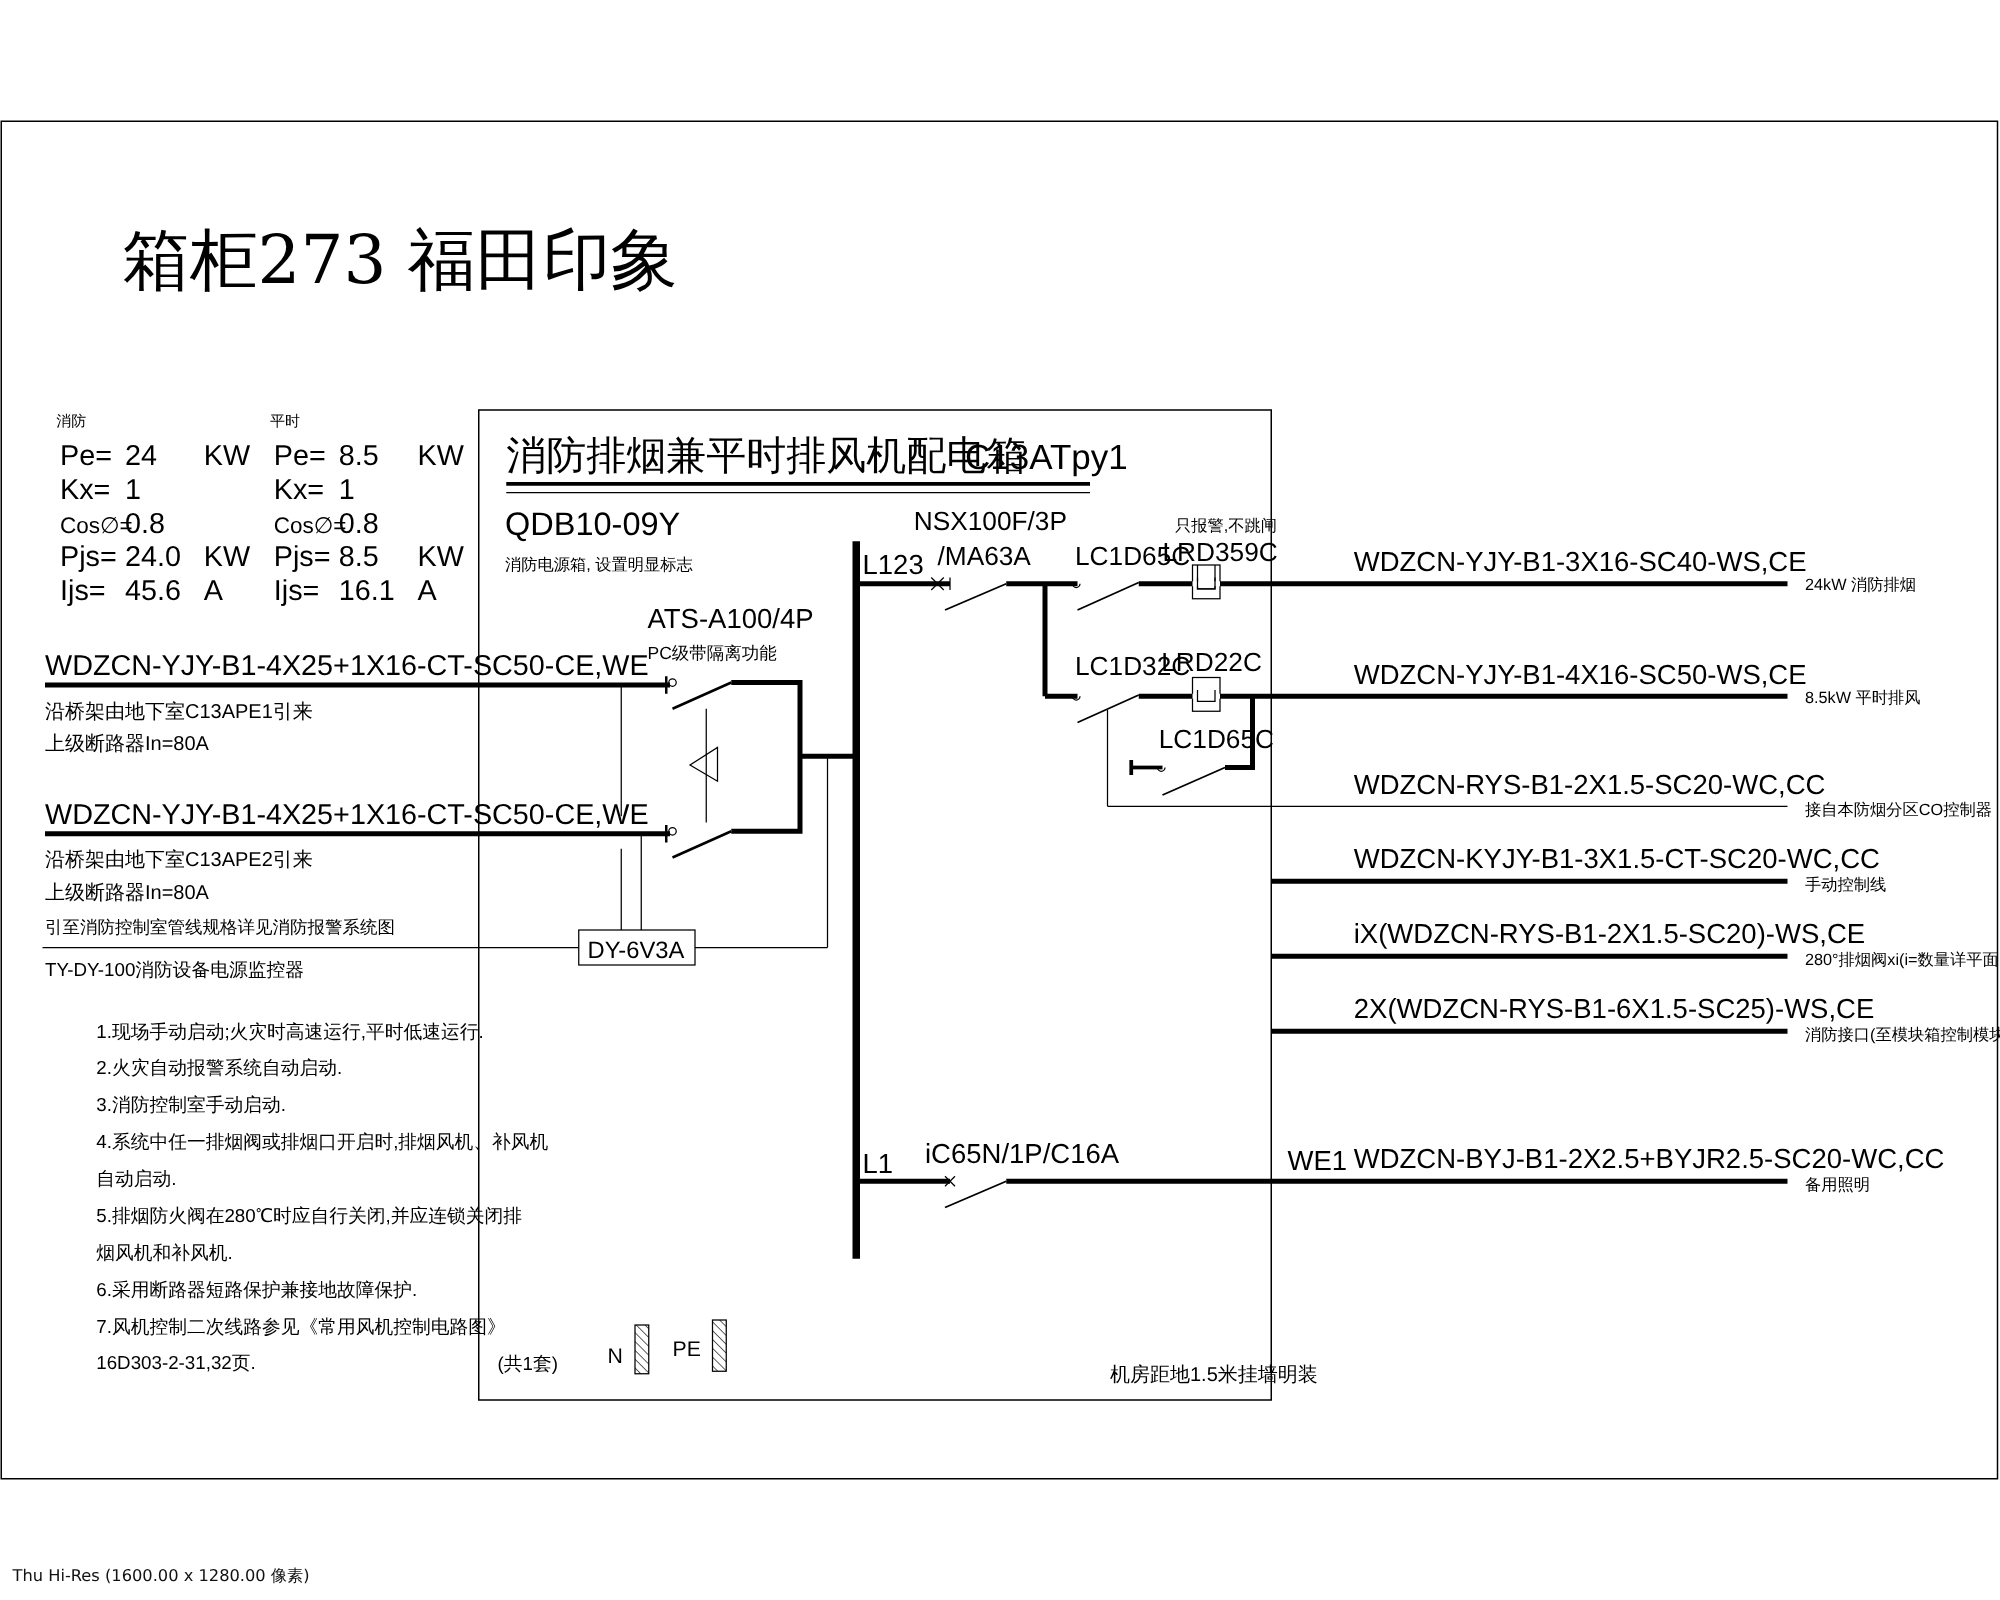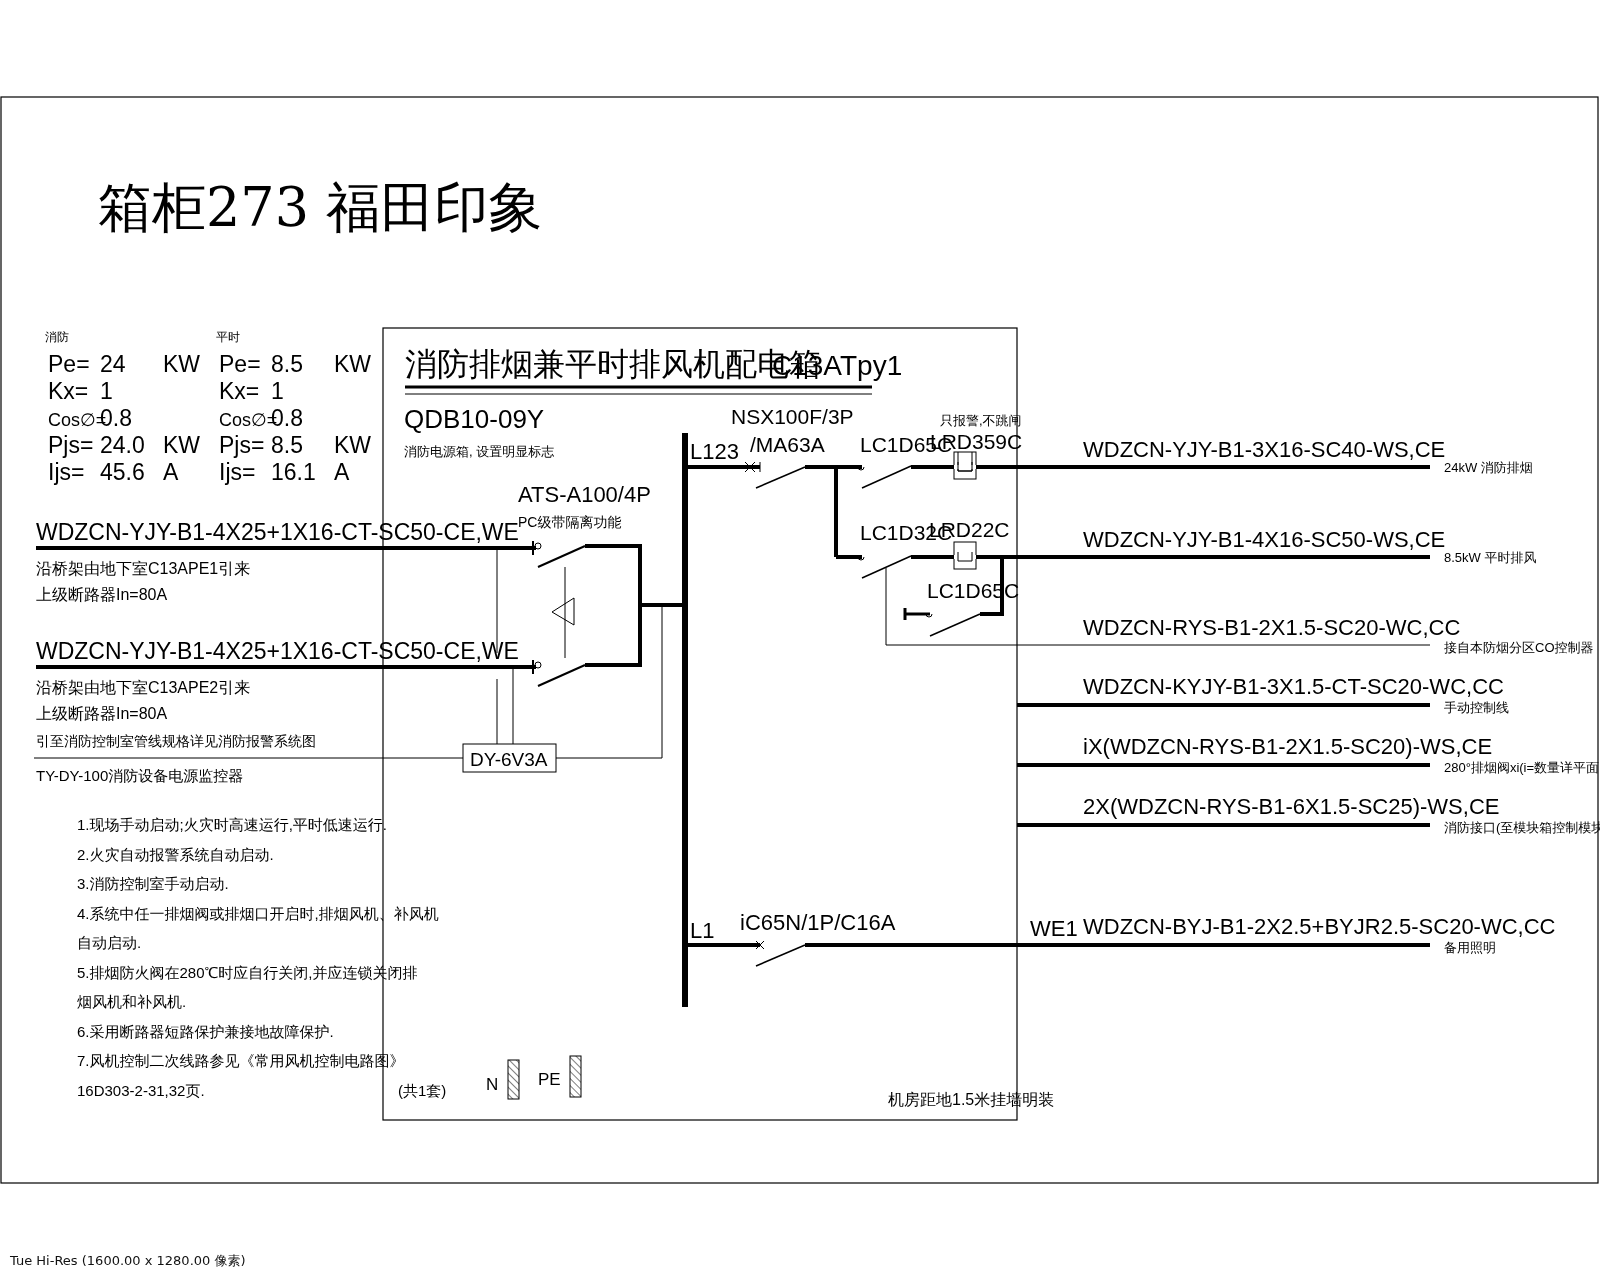--- a/index.html
+++ b/index.html
@@ -203,13 +203,13 @@
       <text class="t cond" x="77" y="918.5" font-size="15">4.系统中任一排烟阀或排烟口开启时,排烟风机、补风机</text>
       <text class="t cond" x="77" y="948" font-size="15">自动启动.</text>
       <text class="t cond" x="77" y="977.5" font-size="15">5.排烟防火阀在280℃时应自行关闭,并应连锁关闭排</text>
       <text class="t cond" x="77" y="1007" font-size="15">烟风机和补风机.</text>
       <text class="t cond" x="77" y="1036.5" font-size="15">6.采用断路器短路保护兼接地故障保护.</text>
       <text class="t cond" x="77" y="1066" font-size="15">7.风机控制二次线路参见《常用风机控制电路图》</text>
       <text class="t cond" x="77" y="1095.5" font-size="15">16D303-2-31,32页.</text>
     </g>
 </svg>
 
-<div class="footer">Tue Hi-Res (1600.00 x 1280.00 像素)</div>
+<div class="footer">Thu Hi-Res (1600.00 x 1280.00 像素)</div>
 
 </body></html>

